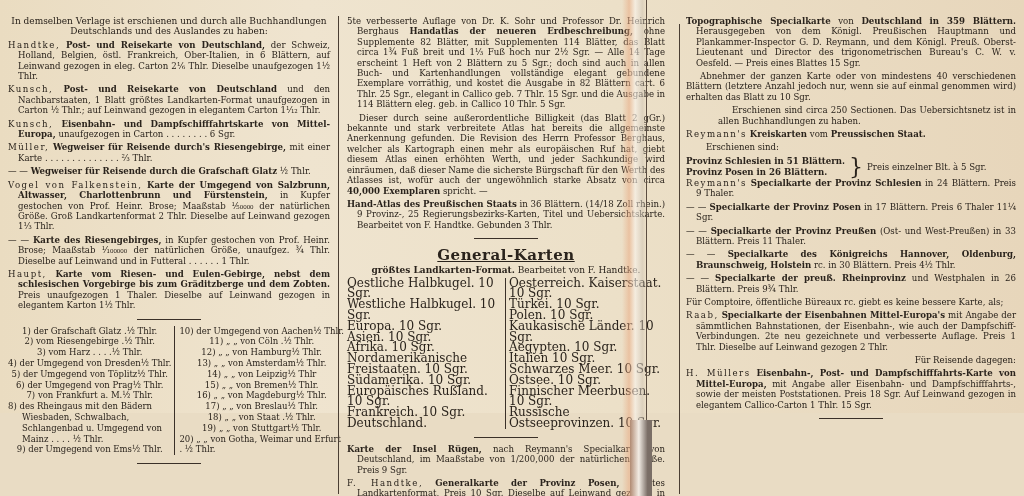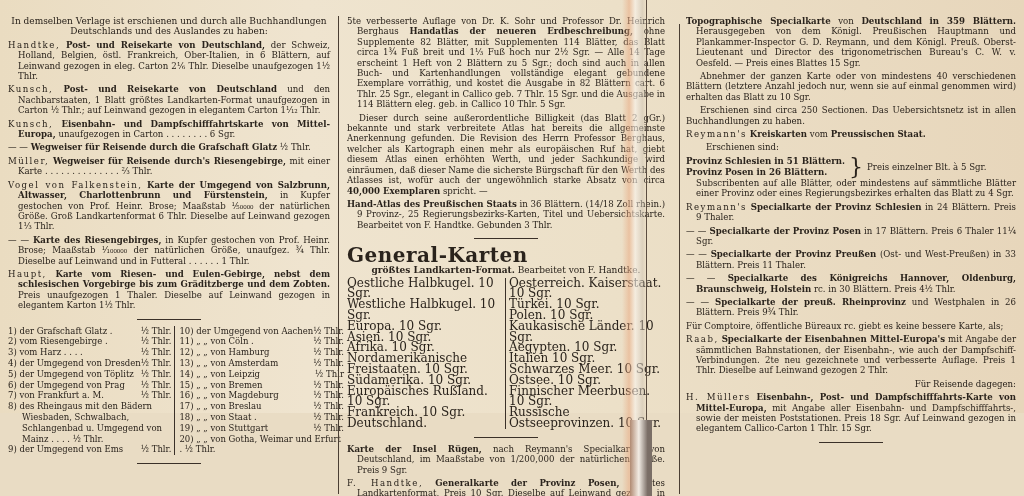--- a/index.html
+++ b/index.html
@@ -8,26 +8,26 @@
   .col{position:absolute;top:16px;font-size:8.6px;line-height:10.4px;}
   .col1{left:8px;width:322px;}
   .col2{left:347px;width:318px;}
   .col3{left:686px;width:330px;}
   .rule{position:absolute;width:1px;background:#4a3e33;}
   .intro{text-align:center;font-size:9px;margin-bottom:3px;}
   .entry{margin:0 0 3px 0;text-align:justify;padding-left:10px;text-indent:-10px;}
   .b{font-weight:bold;}
   .sp{letter-spacing:1.5px;}
   .hr{width:64px;height:1px;background:#3a3028;margin:8px auto 6px auto;}
-  .big{font-weight:bold;font-size:20px;text-align:left;line-height:20px;letter-spacing:0.5px;}
+  .big{font-weight:bold;font-size:15px;text-align:center;line-height:20px;letter-spacing:0.5px;text-decoration:underline;}
   .sub{text-align:center;font-size:9px;margin-bottom:2px;}
   .tbl{display:flex;font-size:8.5px;line-height:10.8px;}
   .tbl .l{width:168px;padding-right:3px;border-right:1.5px solid #3a3028;}
   .tbl .r{flex:1;padding-left:4px;}
-  .row{display:flex;justify-content:space-between;white-space:nowrap;}
+  .row{display:flex;justify-content:center;white-space:nowrap;}
   .gk{display:flex;font-size:12px;line-height:10.8px;}
   .gk .l{width:158px;}
   .gk .r{flex:1;border-left:1px solid #3a3028;padding-left:3px;}
   .brace{display:flex;align-items:center;}
   .brace .items{font-weight:bold;}
   .brace .br{font-size:22px;line-height:22px;margin:0 4px;font-weight:normal;}
   .indent{text-indent:14px;}
   .fold{position:absolute;top:0;left:622px;width:24px;height:496px;background:linear-gradient(90deg,rgba(232,178,140,0.0),rgba(232,170,130,0.55) 30%,rgba(250,245,238,0.6) 55%,rgba(205,195,180,0.5) 85%,rgba(160,150,140,0.0));pointer-events:none;}
   .fold-line{position:absolute;top:0;left:646px;width:1px;height:496px;background:#5a4c40;}
   .tear{position:absolute;left:630px;top:420px;width:22px;height:76px;background:linear-gradient(90deg,#b08a72,#f2ece4 40%,#7a6e66 80%);}
@@ -36,23 +36,23 @@
 <body>
 
 <div class="page">
 
   <div class="col col1">
     <div class="intro">In demselben Verlage ist erschienen und durch alle Buchhandlungen Deutschlands und des Auslandes zu haben:</div>
 
     <div class="entry"><span class="sp">Handtke,</span> <span class="b">Post- und Reisekarte von Deutschland,</span> <span>der Schweiz, Holland, Belgien, östl. Frankreich, Ober-Italien, in 6 Blättern, auf Leinwand gezogen in eleg. Carton 2⅙ Thlr. Dieselbe unaufgezogen 1½ Thlr.</span></div>
     <div class="entry"><span class="sp">Kunsch,</span> <span class="b">Post- und Reisekarte von Deutschland</span> <span>und den Nachbarstaaten, 1 Blatt größtes Landkarten-Format unaufgezogen in Carton ½ Thlr.; auf Leinwand gezogen in elegantem Carton 1¹⁄₁₂ Thlr.</span></div>
     <div class="entry"><span class="sp">Kunsch,</span> <span class="b">Eisenbahn- und Dampfschifffahrtskarte von Mittel-Europa,</span> <span>unaufgezogen in Carton . . . . . . . . 6 Sgr.</span></div>
+    <div class="entry"><span class="sp">Müller,</span> <span class="b">Wegweiser für Reisende durch's Riesengebirge,</span> <span>mit einer Karte . . . . . . . . . . . . . . ⅔ Thlr.</span></div>
     <div class="entry"><span>— —</span> <span class="b">Wegweiser für Reisende durch die Grafschaft Glatz</span> <span>½ Thlr.</span></div>
-    <div class="entry"><span class="sp">Müller,</span> <span class="b">Wegweiser für Reisende durch's Riesengebirge,</span> <span>mit einer Karte . . . . . . . . . . . . . . ⅔ Thlr.</span></div>
-    <div class="entry"><span class="sp">Vogel von Falkenstein,</span> <span class="b">Karte der Umgegend von Salzbrunn, Altwasser, Charlottenbrunn und Fürstenstein,</span> <span>in Kupfer gestochen von Prof. Heinr. Brose; Maaßstab ¹⁄₅₀₀₀₀ der natürlichen Größe. Groß Landkartenformat 6 Thlr. Dieselbe auf Leinwand gezogen 1⅓ Thlr.</span></div>
+    <div class="entry"><span class="sp">Vogel von Falkenstein,</span> <span class="b">Karte der Umgegend von Salzbrunn, Altwasser, Charlottenbrunn und Fürstenstein,</span> <span>in Kupfer gestochen von Prof. Heinr. Brose; Maaßstab ¹⁄₅₀₀₀₀ der natürlichen Größe. Groß Landkartenformat 2 Thlr. Dieselbe auf Leinwand gezogen 1⅓ Thlr.</span></div>
     <div class="entry"><span>— —</span> <span class="b">Karte des Riesengebirges,</span> <span>in Kupfer gestochen von Prof. Heinr. Brose; Maaßstab ¹⁄₁₀₀₀₀₀ der natürlichen Größe, unaufgez. ¾ Thlr. Dieselbe auf Leinwand und in Futteral . . . . . . 1 Thlr.</span></div>
     <div class="entry"><span class="sp">Haupt,</span> <span class="b">Karte vom Riesen- und Eulen-Gebirge, nebst dem schlesischen Vorgebirge bis zum Gräditzberge und dem Zobten.</span> <span>Preis unaufgezogen 1 Thaler. Dieselbe auf Leinwand gezogen in elegantem Karton 1½ Thlr.</span></div>
 
     <div class="hr"></div>
 
     <div class="tbl">
       <div class="l">
         <div class="row">
             <span><span>1)</span> <span>der Grafschaft Glatz .</span></span>
             <span>½ Thlr.</span>
@@ -185,33 +185,32 @@
   <div class="fold-line"></div>
   <div class="tear"></div>
 
   <div class="rule" style="left:679px;top:24px;height:470px;"></div>
 
   <div class="col col3">
     <div class="entry">
       <span class="b">Topographische Specialkarte</span> <span>von</span> <span class="b">Deutschland</span> <span class="b">in 359 Blättern.</span> <span>Herausgegeben von dem Königl. Preußischen Hauptmann und Plankammer-Inspector G. D. Reymann, und dem Königl. Preuß. Oberst-Lieutenant und Director des trigonometrischen Bureau's C. W. v. Oesfeld. — Preis eines Blattes 15 Sgr.</span>
     </div>
     <div class="entry" style="padding-left:0;text-indent:14px;">Abnehmer der ganzen Karte oder von mindestens 40 verschiedenen Blättern (letztere Anzahl jedoch nur, wenn sie auf einmal genommen wird) erhalten das Blatt zu 10 Sgr.</div>
-    <div class="entry" style="padding-left:0;text-indent:14px;">Erschienen sind circa 250 Sectionen. Das Uebersichtsnetz ist in allen Buchhandlungen zu haben.</div>
+    <div class="entry" style="padding-left:0;text-indent:14px;margin-left:32px;">Erschienen sind circa 250 Sectionen. Das Uebersichtsnetz ist in allen Buchhandlungen zu haben.</div>
 
     <div class="entry"><span class="sp">Reymann's</span> <span class="b">Kreiskarten</span> <span>vom</span> <span class="b">Preussischen Staat.</span></div>
     <div style="padding-left:20px;margin-bottom:3px;">Erschienen sind:</div>
     <div class="brace">
       <div class="items">
         <div>Provinz Schlesien in 51 Blättern.</div>
         <div>Provinz Posen in 26 Blättern.</div>
       </div>
       <span class="br">}</span>
       <span>Preis einzelner Blt. à 5 Sgr.</span>
     </div>
-    <div class="entry" style="padding-left:10px;text-indent:0;">Subscribenten auf alle Blätter, oder mindestens auf sämmtliche Blätter einer Provinz oder eines Regierungsbezirkes erhalten das Blatt zu 4 Sgr.</div>
 
     <div class="entry"><span class="sp">Reymann's</span> <span class="b">Specialkarte der Provinz Schlesien</span> <span>in 24 Blättern. Preis 9 Thaler.</span></div>
     <div class="entry"><span>— —</span> <span class="b">Specialkarte der Provinz Posen</span> <span>in 17 Blättern. Preis 6 Thaler 11¼ Sgr.</span></div>
     <div class="entry"><span>— —</span> <span class="b">Specialkarte der Provinz Preußen</span> <span>(Ost- und West-Preußen) in 33 Blättern. Preis 11 Thaler.</span></div>
     <div class="entry"><span>— —</span> <span class="b">Specialkarte des Königreichs Hannover, Oldenburg, Braunschweig, Holstein</span> <span>rc. in 30 Blättern. Preis 4½ Thlr.</span></div>
     <div class="entry"><span>— —</span> <span class="b">Specialkarte der preuß. Rheinprovinz</span> <span>und Westphalen in 26 Blättern. Preis 9¾ Thlr.</span></div>
 
     <div class="entry" style="padding-left:0;text-indent:0;">Für Comptoire, öffentliche Büreaux rc. giebt es keine bessere Karte, als;</div>
     <div class="entry"><span class="sp">Raab,</span> <span class="b">Specialkarte der Eisenbahnen Mittel-Europa's</span> <span>mit Angabe der sämmtlichen Bahnstationen, der Eisenbahn-, wie auch der Dampfschiff-Verbindungen. 2te neu gezeichnete und verbesserte Auflage. Preis 1 Thlr. Dieselbe auf Leinwand gezogen 2 Thlr.</span></div>
     <div style="padding-left:48px;margin-bottom:3px;text-align:right;">Für Reisende dagegen:</div>

